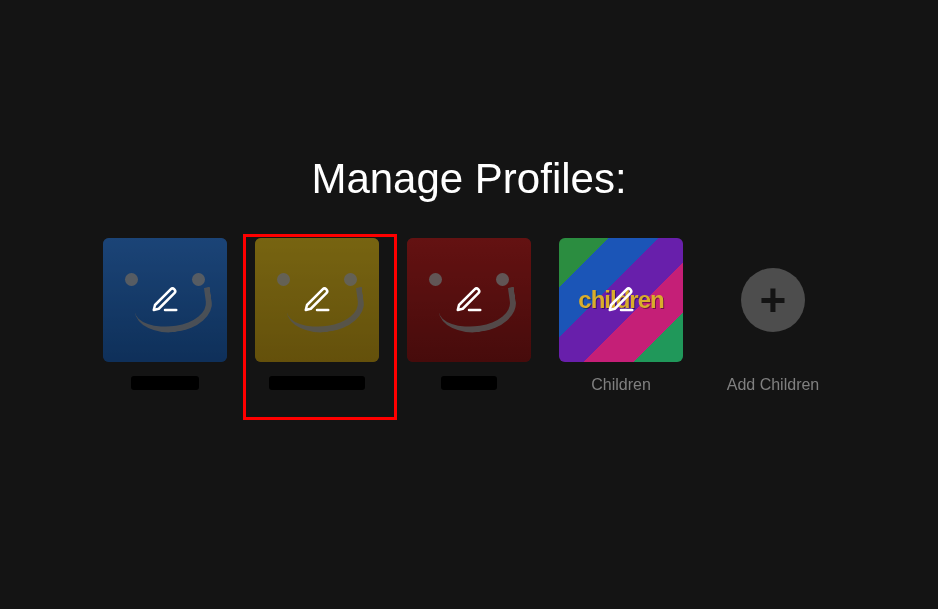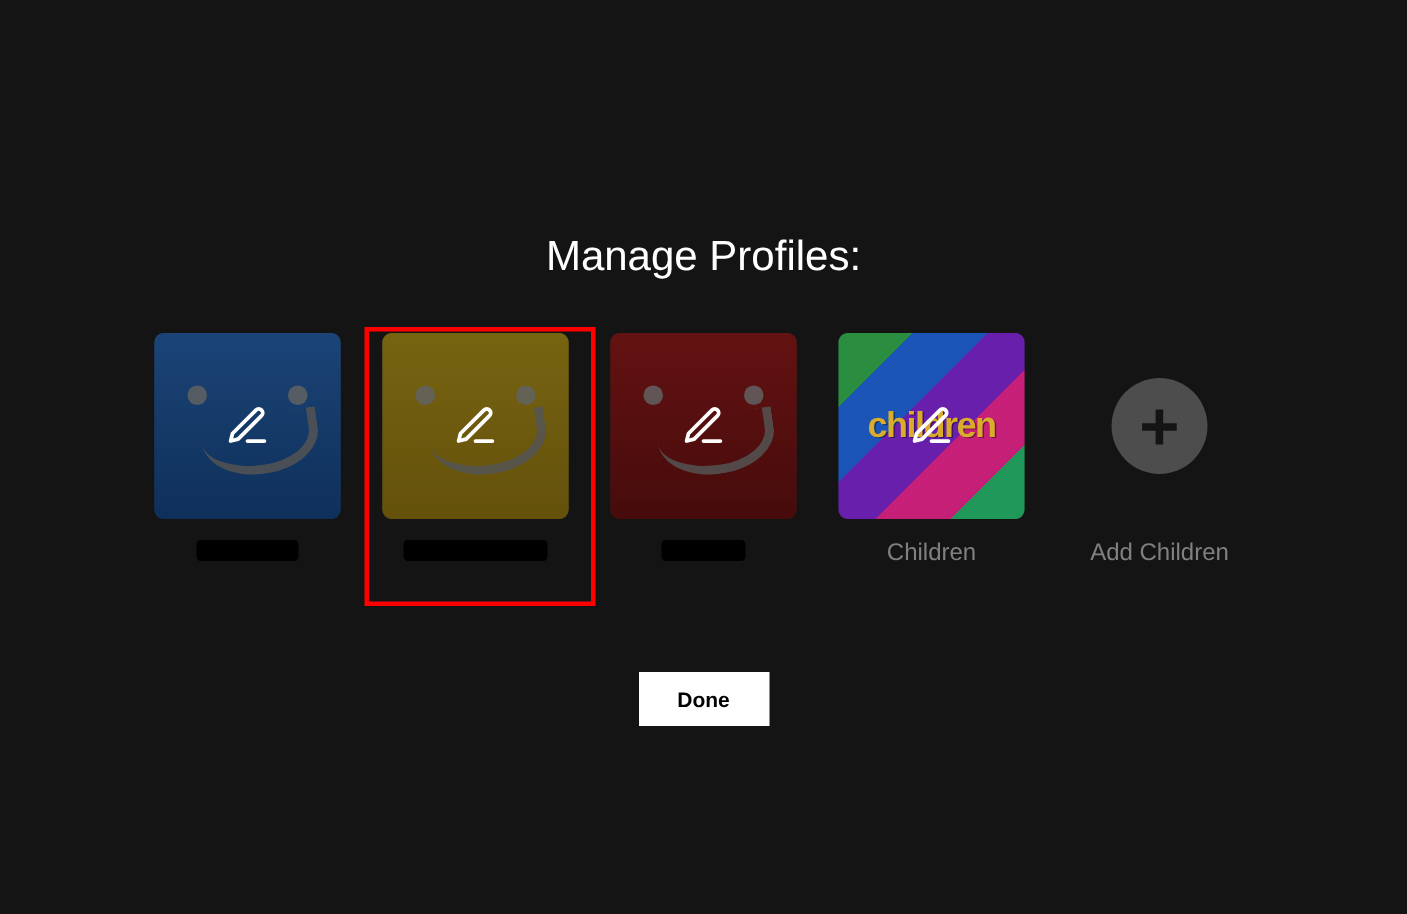--- a/index.html
+++ b/index.html
@@ -14,21 +14,21 @@
   }
   .container {
     width: 100%;
     height: 100%;
     position: relative;
     display: flex;
     flex-direction: column;
     align-items: center;
   }
   .title {
-    font-size: 28px;
+    font-size: 42px;
     font-weight: 400;
     margin-top: 155px;
     text-align: center;
   }
   .profiles {
     margin-top: 35px;
     display: flex;
     gap: 28px;
     align-items: flex-start;
     justify-content: center;
@@ -262,15 +262,14 @@
 
     <div class="profile add-profile">
       <div class="add-circle">
         <span class="plus">+</span>
       </div>
       <div class="profile-name">Add Children</div>
     </div>
 
   </div>
 
-  <button class="done-btn">Done</button>
 
 </div>
 
 </body></html>

